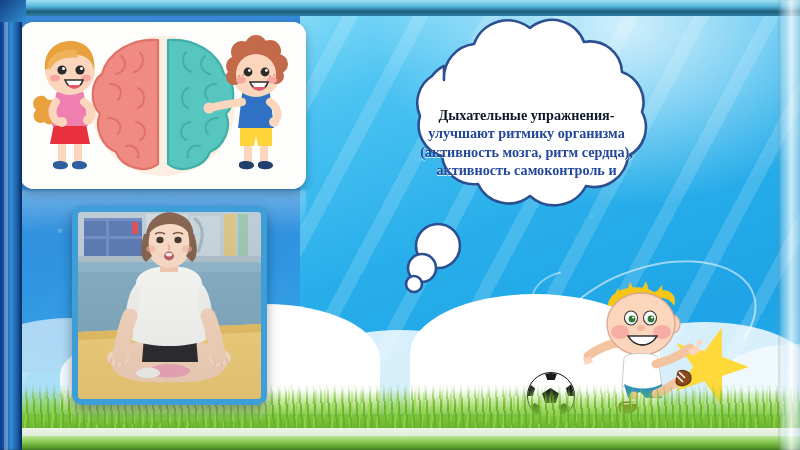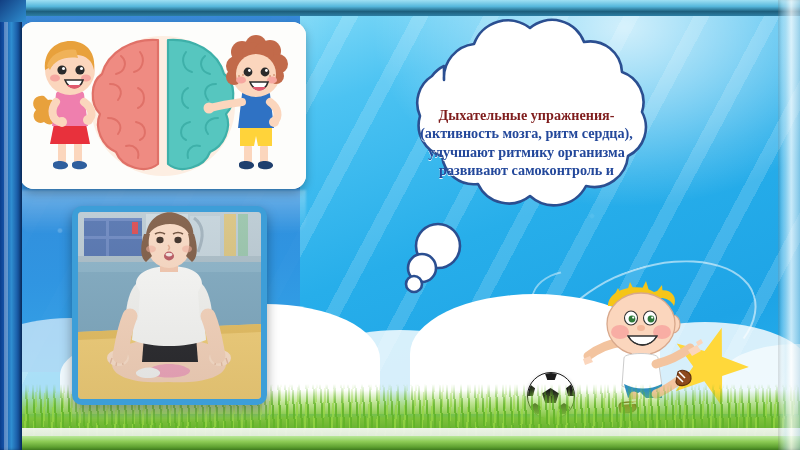--- a/index.html
+++ b/index.html
@@ -191,21 +191,21 @@
   }
 
   
   .bubble-wrap{position:absolute;left:352px;top:18px;width:348px;height:300px;}
   .bubble-text{
     position:absolute;left:52px;top:88px;width:245px;
     text-align:center;line-height:1.30;
     font-weight:bold;font-size:14.2px;color:#23489b;
     text-shadow:0 1px 0 rgba(255,255,255,.9);
   }
-  .bubble-text .lead{color:#7f1d1d;display:block;}
+  .bubble-text .lead{color:#0f172a;display:block;}
   .bubble-text .ln{display:block;}
 
   
   .frame-l{position:absolute;left:0;top:0;width:22px;height:450px;
     background:linear-gradient(90deg,#0c3f8e 0%,#1657ad 22%,#2f8ed0 52%,#1b5ea8 78%,#0d3f86 100%);
     box-shadow:inset -2px 0 3px rgba(0,0,0,.35);}
   .frame-l-hi{position:absolute;left:4px;top:0;width:4px;height:450px;background:rgba(255,255,255,.30);}
   .frame-r{position:absolute;right:0;top:0;width:22px;height:450px;
     background:linear-gradient(90deg, rgba(255,255,255,.10) 0%, rgba(210,235,245,.55) 35%, rgba(255,255,255,.75) 60%, rgba(185,215,230,.6) 100%);
     box-shadow:inset 2px 0 3px rgba(0,0,0,.12);}
@@ -535,23 +535,23 @@
           a 32 32 0 0 1 12 -10
           Z"></path>
       </g>
 
       <circle cx="86" cy="228" r="22" fill="#ffffff" stroke="#2b4f91" stroke-width="2.6"></circle>
       <circle cx="70" cy="250" r="14" fill="#ffffff" stroke="#2b4f91" stroke-width="2.6"></circle>
       <circle cx="62" cy="266" r="8" fill="#ffffff" stroke="#2b4f91" stroke-width="2.6"></circle>
     </svg>
     <div class="bubble-text">
       <span class="lead">Дыхательные упражнения-</span>
+      <span class="ln">улучшают ритмику организма</span>
       <span class="ln">(активность мозга, ритм сердца),</span>
-      <span class="ln">улучшают ритмику организма</span>
-      <span class="ln">развивают самоконтроль и</span>
+      <span class="ln">активность самоконтроль и</span>
     </div>
   </div>
 
   <div class="frame-t"></div>
   <div class="frame-b"></div>
   <div class="frame-l"></div>
   <div class="frame-l-hi"></div>
   <div class="frame-r"></div>
   <div class="frame-corner-tl"></div>
 

